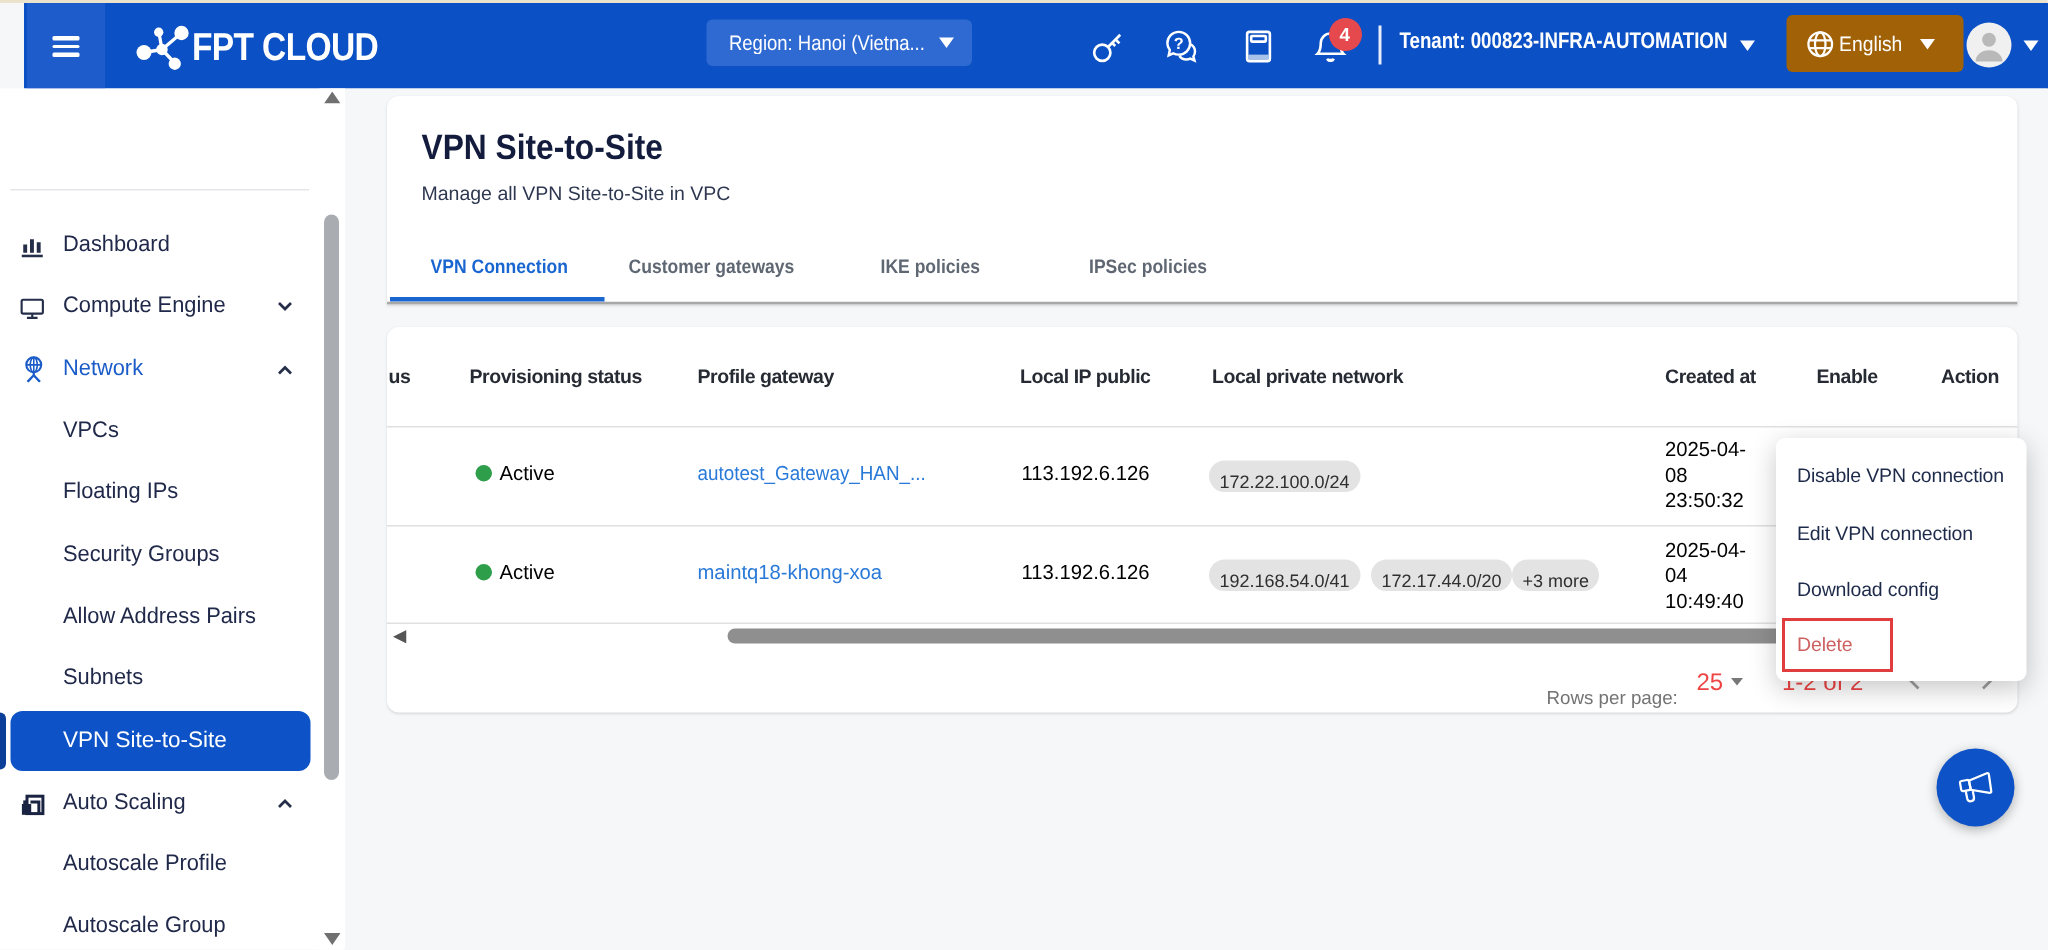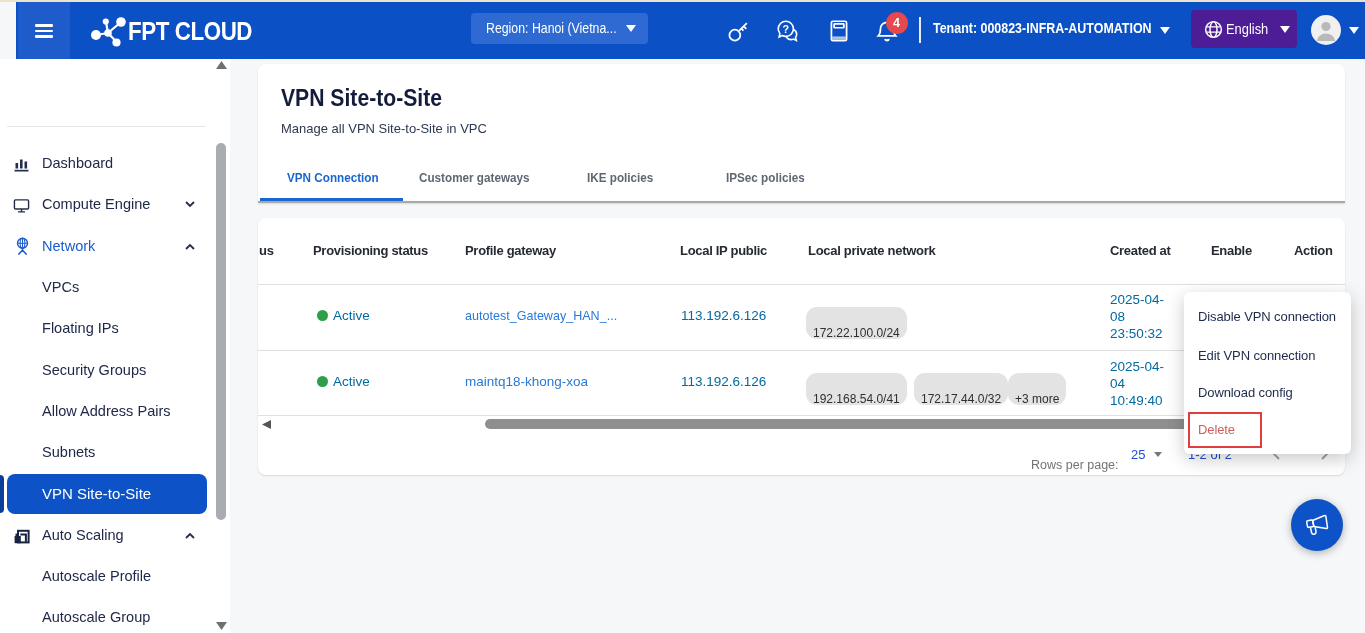--- a/index.html
+++ b/index.html
@@ -12,21 +12,21 @@
 .bbar { position:absolute; left:17px; width:18px; height:2.8px; background:#fff; border-radius:1px; }
 #logotext { left:112px; top:15.5px; color:#fff; font-size:26px; line-height:1; font-weight:bold; letter-spacing:-0.5px; transform:scaleX(0.86); transform-origin:left top; }
 .navbtn { background:#2e6ad1; border-radius:4px; color:#fff; font-size:14px; line-height:31px; }
 .navbtn span.t { position:absolute; left:15px; transform:scaleX(0.88); transform-origin:left center; white-space:nowrap; }
 #projbtn { left:263px; top:11px; width:180px; height:31px; }
 #regbtn { left:455px; top:11px; width:177px; height:31px; }
 .caret { position:absolute; width:0; height:0; border-left:5.5px solid transparent; border-right:5.5px solid transparent; border-top:7px solid #fff; }
 #badge { left:869.5px; top:9.5px; width:22px; height:22px; background:#e5484d; border-radius:50%; color:#fff; font-size:12.5px; font-weight:bold; text-align:center; line-height:22px; }
 #navsep { left:903px; top:15px; width:2px; height:26px; background:rgba(255,255,255,0.9); }
 #tenant { left:917px; top:0; height:57px; line-height:52px; color:#fff; font-size:15px; font-weight:bold; transform:scaleX(0.83); transform-origin:left center; }
-#engbtn { left:1175px; top:8px; width:106px; height:38px; background:#4c1d95; border-radius:4px; }
+#engbtn { left:1175px; top:8px; width:118px; height:38px; background:#a16207; border-radius:4px; }
 #engtxt { left:35px; top:10px; color:#fff; font-size:14px; line-height:19px; transform:scaleX(0.92); transform-origin:left center; }
 #avatar { left:1295px; top:13px; width:30px; height:30px; background:#f0f0f0; border-radius:50%; overflow:hidden; }
 
 #sidebar { left:0; top:59px; width:230px; height:574px; background:#fff; border-right:1px solid #e2e2e2; }
 #sideselect { left:8px; top:11px; width:198px; height:47px; border:1px solid #b7bdc6; border-radius:8px; background:#fff; }
 #sideselect .seltxt { position:absolute; left:12px; top:15px; font-size:12.5px; color:#1c2b4a; white-space:nowrap; }
 #sidediv { left:7px; top:67px; width:199px; height:1px; background:#e4e6e9; }
 .mitem { position:absolute; left:42px; font-size:15px; color:#20294a; line-height:20px; transform:scaleX(0.97); transform-origin:left center; white-space:nowrap; }
 .sitem { position:absolute; left:42px; font-size:15px; color:#20294a; line-height:20px; transform:scaleX(0.97); transform-origin:left center; white-space:nowrap; }
 .chev { position:absolute; left:184px; width:12px; height:12px; }
@@ -38,28 +38,28 @@
 
 #main { left:230px; top:59px; width:1135px; height:574px; background:#f6f7f8; }
 #card1 { left:28px; top:5px; width:1087px; height:139px; background:#fff; border-radius:8px 8px 0 0; border-bottom:2px solid #a8a8a8; box-shadow:0 1px 2px rgba(0,0,0,0.12); }
 #h1 { left:23px; top:22.5px; font-size:23.5px; line-height:1; font-weight:bold; color:#131c3c; transform:scaleX(0.9); transform-origin:left top; white-space:nowrap; }
 #sub1 { left:23px; top:56.5px; font-size:13px; color:#2e3850; white-space:nowrap; }
 #createbtn { left:905px; top:23px; width:159px; height:32px; background:#0d52c6; border-radius:4px; color:#fff; font-size:13.5px; font-weight:bold; text-align:center; line-height:32px; box-shadow:0 1px 3px rgba(0,0,0,0.25); }
 .tab { position:absolute; top:106px; font-size:13px; font-weight:bold; color:#5f6773; transform:scaleX(0.9); transform-origin:left center; white-space:nowrap; }
 #tabline { left:2px; top:133.5px; width:143px; height:3px; background:#1a66d0; }
 #card2 { left:28px; top:159px; width:1087px; height:257px; background:#fff; border-radius:8px; box-shadow:0 1px 2px rgba(0,0,0,0.12); }
 .th { position:absolute; top:25px; font-size:13px; font-weight:bold; color:#262a33; letter-spacing:-0.3px; white-space:nowrap; }
-.td { position:absolute; font-size:13.5px; color:#0369a1; white-space:nowrap; }
+.td { position:absolute; font-size:13.5px; color:#000000; white-space:nowrap; }
 .rowline { position:absolute; left:0; width:1087px; height:1px; background:#e0e0e0; }
-.chip { position:absolute; height:21px; background:#e3e3e3; border-radius:11px; font-size:12px; color:#2f2f2f; line-height:21px; padding:16px 7px; }
+.chip { position:absolute; height:21px; background:#e3e3e3; border-radius:11px; font-size:12px; color:#2f2f2f; line-height:21px; padding:4px 7px; }
 #dot1, #dot2 { position:absolute; left:59px; width:11px; height:11px; border-radius:50%; background:#2e9e4b; }
 .link { color:#2879d8; }
 #hthumb { left:227px; top:201px; width:852px; height:10px; background:#8f8f8f; border-radius:5px; }
 #pgrow1 { position:absolute; top:240px; font-size:12.5px; color:#737373; }
-.pg { position:absolute; top:229px; font-size:13px; color:#1d4ed8; }
+.pg { position:absolute; top:229px; font-size:16px; color:#ef4444; }
 
 #menu { left:1184px; top:292px; width:167px; height:162px; background:#fff; border-radius:6px; box-shadow:0 5px 18px rgba(0,0,0,0.22); }
 .mi { position:absolute; left:14px; font-size:13px; color:#1e2a4a; white-space:nowrap; letter-spacing:-0.1px; }
 #redbox { left:1188px; top:412px; width:74px; height:36px; border:2px solid #e03e3e; }
 
 #fab { left:1291px; top:499px; z-index:5; width:52px; height:52px; border-radius:50%; background:#0d52c6; box-shadow:0 2px 8px rgba(0,0,0,0.3); }
 </style>
 </head>
 <body>
 <div class="abs" id="topcream"></div>
@@ -213,21 +213,21 @@
     <div class="td link" style="left:207px; top:90px; transform:scaleX(0.93); transform-origin:left center;">autotest_Gateway_HAN_...</div>
     <div class="td" style="left:423px; top:90px">113.192.6.126</div>
     <div class="chip" style="left:548px; top:89px">172.22.100.0/24</div>
     <div class="td" style="left:852px; top:73px; line-height:17px">2025-04-<br>08<br>23:50:32</div>
     <div class="rowline" style="top:132px"></div>
     <div id="dot2" style="top:158px"></div>
     <div class="td" style="left:75px; top:156px">Active</div>
     <div class="td link" style="left:207px; top:156px">maintq18-khong-xoa</div>
     <div class="td" style="left:423px; top:156px">113.192.6.126</div>
     <div class="chip" style="left:548px; top:155px">192.168.54.0/41</div>
-    <div class="chip" style="left:656px; top:155px">172.17.44.0/32</div>
+    <div class="chip" style="left:656px; top:155px">172.17.44.0/20</div>
     <div class="chip" style="left:750px; top:155px">+3 more</div>
     <div class="td" style="left:852px; top:140px; line-height:17px">2025-04-<br>04<br>10:49:40</div>
     <div class="rowline" style="top:197px"></div>
     <svg class="abs" style="left:4px; top:202px" width="9" height="9" viewBox="0 0 9 9" fill="#555">
         <path d="M9 0 v9 L0 4.5 z"></path>
       </svg>
     <div class="abs" id="hthumb"></div>
     <div id="pgrow1" style="left:773px">Rows per page:</div>
     <div class="pg" style="left:873px">25</div>
     <span class="caret" style="left:896px; top:234px; border-top-color:#777; border-left-width:4.5px; border-right-width:4.5px; border-top-width:5.5px;"></span>

